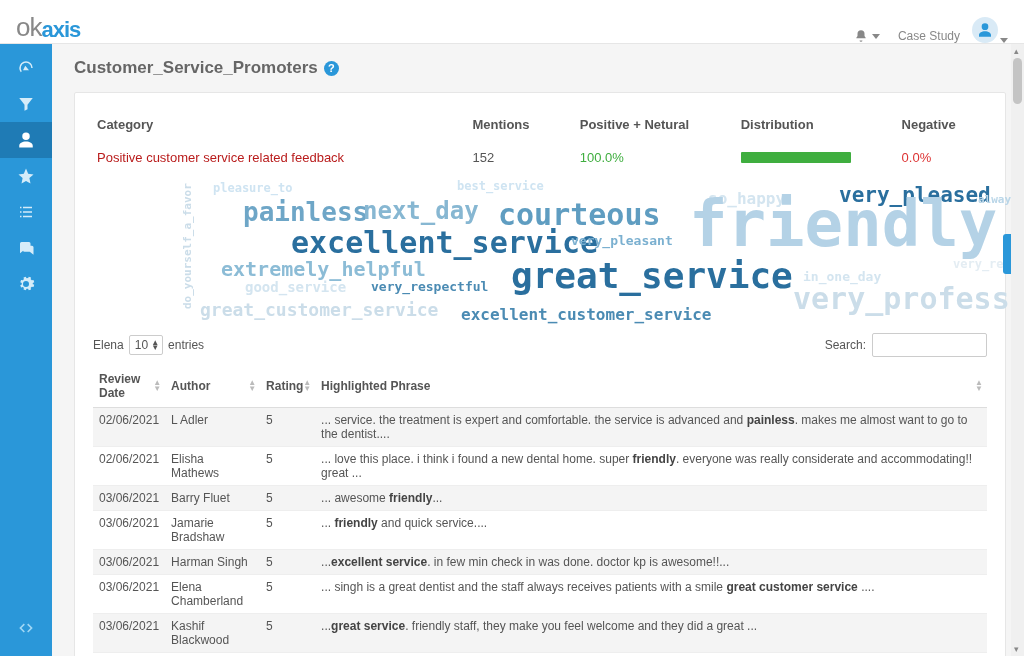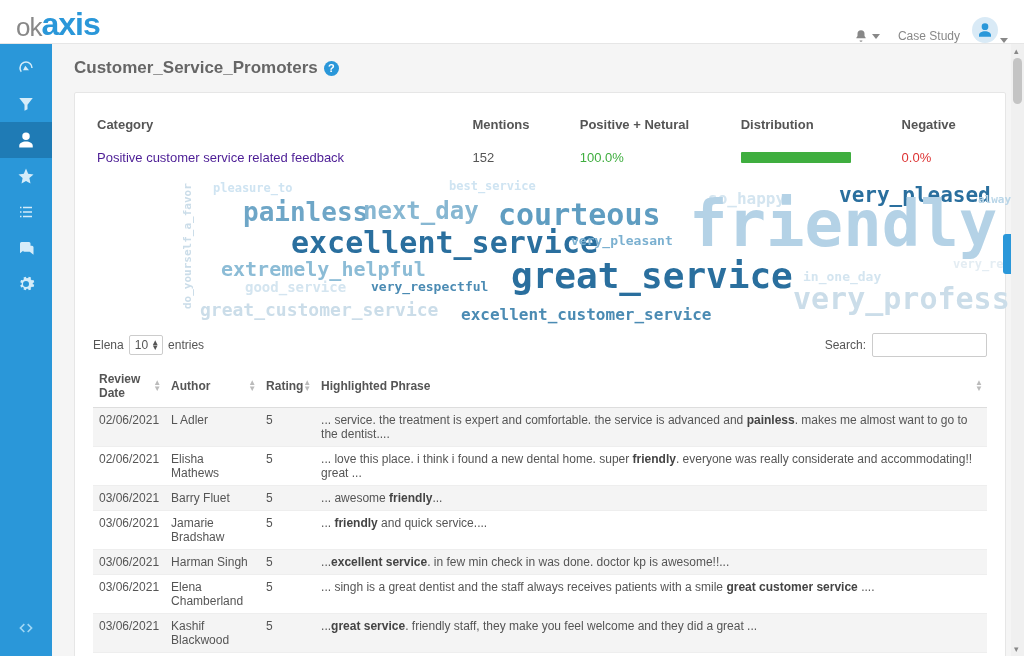--- a/index.html
+++ b/index.html
@@ -1,20 +1,20 @@
 <!DOCTYPE html>
 <html><head>
 <meta charset="utf-8">
 <style>
 * { box-sizing: border-box; margin: 0; padding: 0; }
 body { font-family: -apple-system, BlinkMacSystemFont, "Segoe UI", Arial, sans-serif; background: #f5f5f5; color: #555; font-size: 13px; width: 1024px; height: 656px; overflow: hidden; position: relative; }
 
 .topbar { position: fixed; top:0; left:0; right:0; height:44px; background:#fff; border-bottom:1px solid #e6e6e6; display:flex; align-items:flex-end; padding:0 16px; z-index:10; }
 .logo-ok { font-size:26px; font-weight:400; color:#888; letter-spacing:-1px; }
-.logo-axis { font-size:32px; font-weight:700; color:#2a97d9; letter-spacing:-1px; }
+.logo-axis { font-size:22px; font-weight:700; color:#2a97d9; letter-spacing:-1px; }
 .top-spacer { flex:1; }
 .top-item { color:#888; margin-left:18px; display:flex; align-items:center; font-size:12px; }
 .bell { width:14px; height:14px; }
 .avatar { width:26px; height:26px; border-radius:50%; background:#d9eaf6; display:flex; align-items:center; justify-content:center; margin-left:12px; }
 .avatar svg { width:16px; height:16px; fill:#2a97d9; }
 .caret { width:0;height:0;border-left:4px solid transparent;border-right:4px solid transparent;border-top:5px solid #888;margin-left:4px; }
 
 .sidebar { position:fixed; top:44px; left:0; bottom:0; width:52px; background:#2a97d9; display:flex; flex-direction:column; align-items:center; padding-top:6px; }
 .sb-item { width:52px; height:36px; display:flex; align-items:center; justify-content:center; cursor:pointer; }
 .sb-item svg { width:18px; height:18px; fill:#d5ecf9; }
@@ -25,21 +25,21 @@
 
 .main { position:absolute; top:44px; left:52px; right:0; bottom:0; overflow:auto; padding:14px 18px 14px 22px; }
 .page-title { font-size:17px; color:#666; font-weight:600; margin-bottom:14px; display:flex; align-items:center; }
 .help-circle { width:15px; height:15px; border-radius:50%; background:#2a97d9; color:#fff; font-size:11px; font-weight:700; display:inline-flex; align-items:center; justify-content:center; margin-left:6px; }
 
 .card { background:#fff; border:1px solid #e6e6e6; border-radius:2px; padding:18px 18px 14px; }
 
 .cat-table { width:100%; border-collapse:collapse; font-size:13px; }
 .cat-table th { text-align:left; font-weight:700; color:#555; padding:6px 4px 12px; }
 .cat-table td { padding:6px 4px; }
-.cat-link { color:#4c1d95; cursor:pointer; }
+.cat-link { color:#b91c1c; cursor:pointer; }
 .pos-val { color:#3fae3f; }
 .neg-val { color:#d33; }
 .dist-bar { width:110px; height:11px; background:#3fae3f; border-radius:1px; }
 
 .cloud { position:relative; height:150px; margin:8px 0 4px; font-family: monospace; font-weight:700; }
 .cloud span { position:absolute; white-space:nowrap; }
 
 .entries-bar { display:flex; align-items:center; margin-top:4px; }
 .entries-bar label { color:#555; font-size:12px; }
 .entries-sel { border:1px solid #ccc; border-radius:2px; padding:2px 14px 2px 5px; font-size:12px; margin:0 5px; position:relative; display:inline-flex; align-items:center; }
@@ -150,21 +150,21 @@
         <td>
               <div class="dist-bar"></div>
             </td>
         <td><span class="neg-val">0.0%</span></td>
       </tr>
         </tbody>
     </table>
 
     <div class="cloud" id="cloud">
         <span style="left: 120px; top: 2px; font-size: 12px; color: rgb(207, 228, 242);">pleasure_to</span>
-        <span style="left: 356px; top: 0px; font-size: 12px; color: rgb(207, 228, 242);">best_service</span>
+        <span style="left: 364px; top: 0px; font-size: 12px; color: rgb(207, 228, 242);">best_service</span>
         <span style="left: 150px; top: 18px; font-size: 26px; color: rgb(110, 166, 199);">painless</span>
         <span style="left: 270px; top: 18px; font-size: 24px; color: rgb(135, 183, 210);">next_day</span>
         <span style="left: 405px; top: 18px; font-size: 30px; color: rgb(95, 157, 193);">courteous</span>
         <span style="left: 615px; top: 10px; font-size: 16px; color: rgb(212, 229, 240);">so_happy</span>
         <span style="left: 746px; top: 4px; font-size: 21px; color: rgb(42, 111, 158);">very_pleased</span>
         <span style="left: 885px; top: 14px; font-size: 11px; color: rgb(186, 214, 232);">always_pleasant</span>
         <span style="left: 198px; top: 46px; font-size: 30px; color: rgb(42, 111, 158);">excellent_service</span>
         <span style="left: 478px; top: 54px; font-size: 13px; color: rgb(123, 176, 208);">very_pleasant</span>
         <span style="left: 596px; top: 8px; font-size: 64px; color: rgb(180, 210, 230);">friendly</span>
         <span style="left: 128px; top: 78px; font-size: 20px; color: rgb(140, 188, 214);">extremely_helpful</span>

